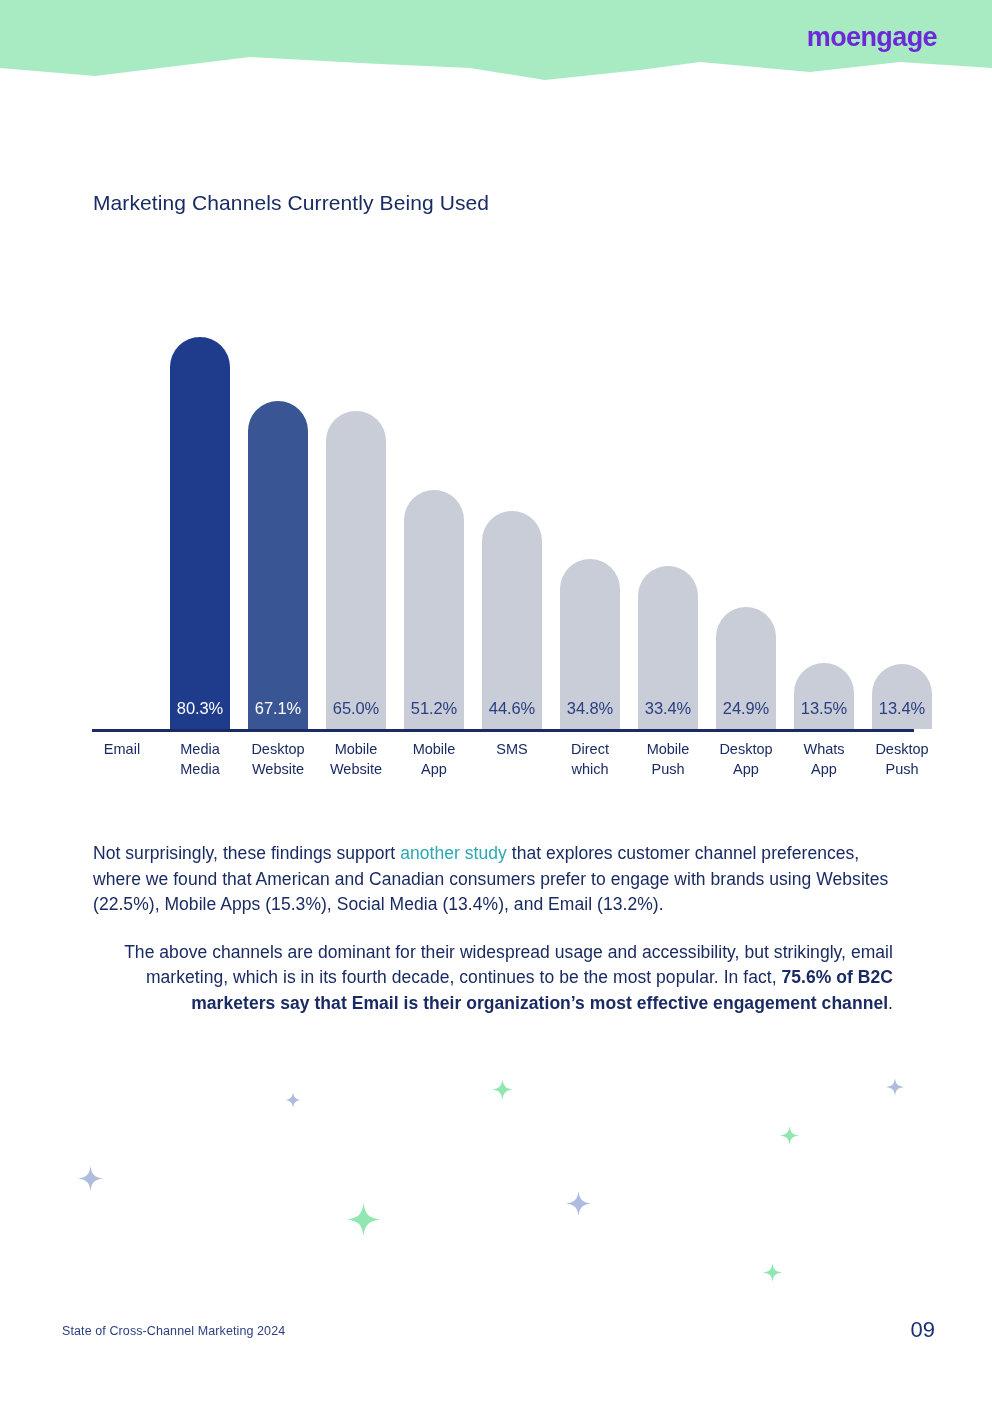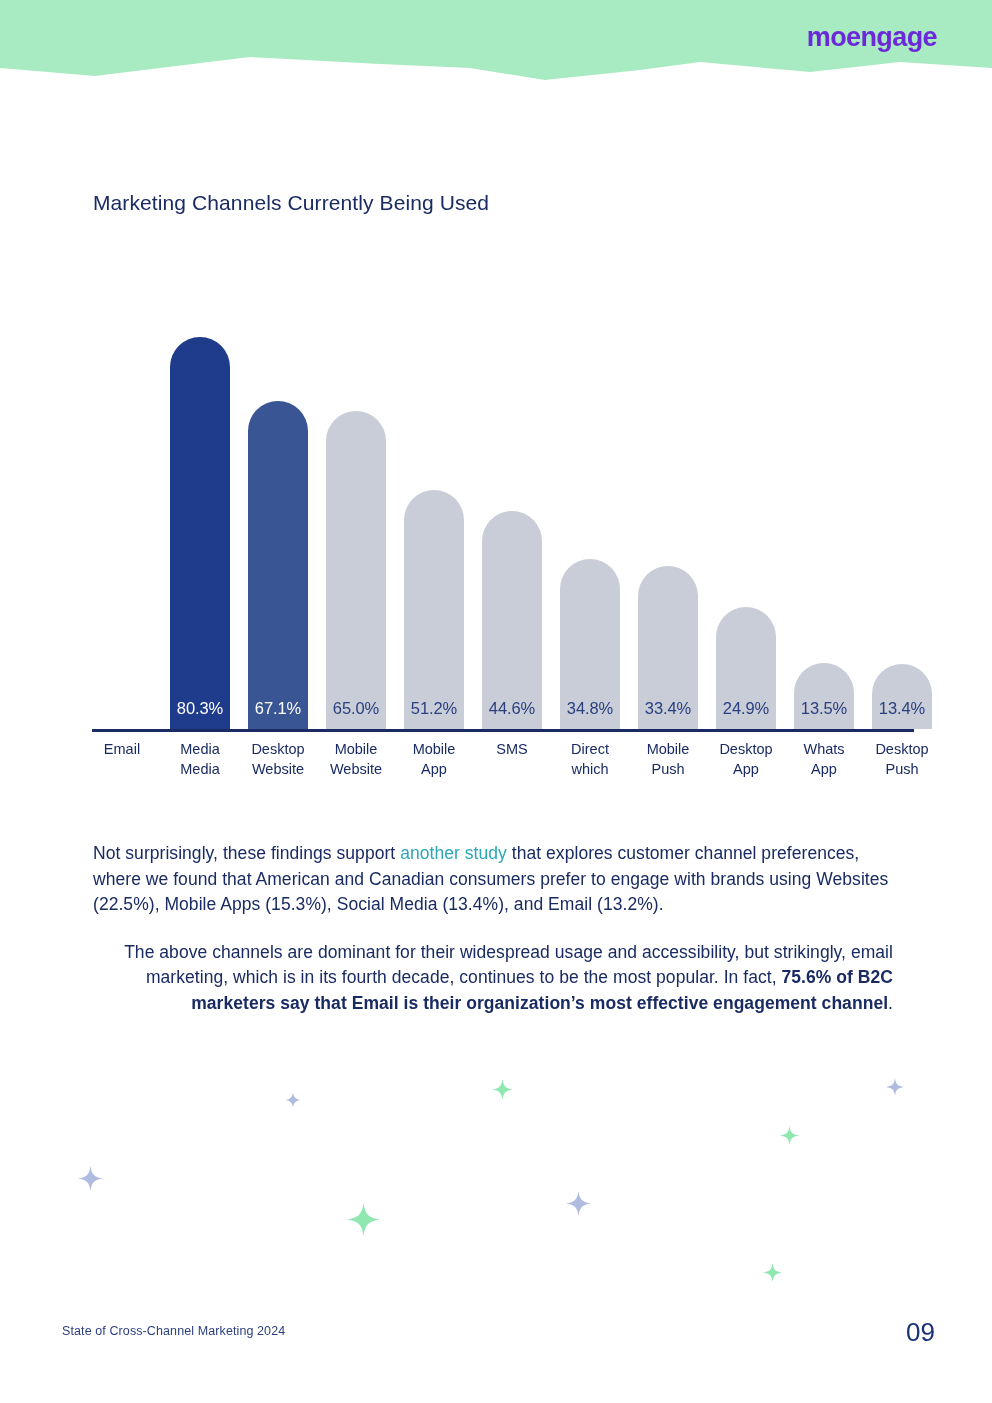--- a/index.html
+++ b/index.html
@@ -140,21 +140,21 @@
     left: 62px;
     top: 1324px;
     font-size: 12.5px;
     color: #2B3F80;
     letter-spacing: 0.1px;
   }
   .footer-page {
     position: absolute;
     right: 57px;
     top: 1317px;
-    font-size: 26px;
+    font-size: 22px;
     color: #1A3178;
   }
 </style>
 </head>
 <body>
 
 <div class="page">
 
   <div class="header-banner">
     <svg viewBox="0 0 992 96" preserveAspectRatio="none" aria-hidden="true">

